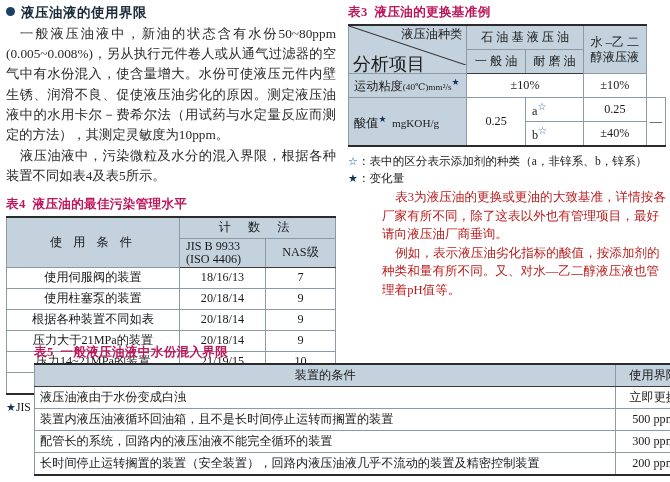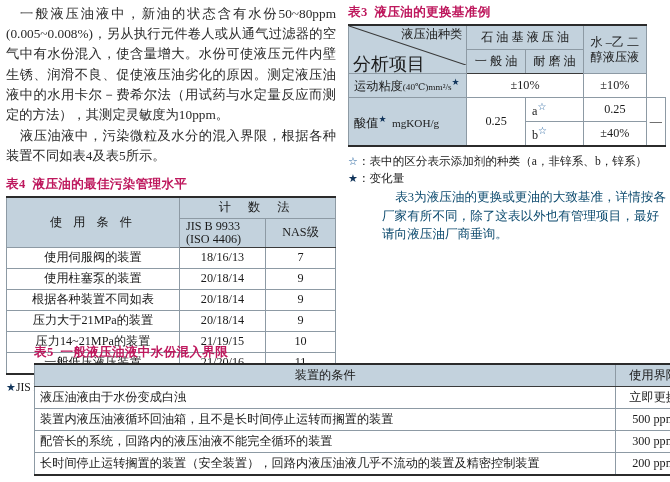--- a/index.html
+++ b/index.html
@@ -184,30 +184,34 @@
     justify-content: space-between;
   }
   .right-notes { margin-top: 5px; }
   .right-para-block { margin-top: 1px; }
   .right-para-block p {
     margin: 0;
     font-size: 12.6px;
     line-height: 18.6px;
     text-indent: 1.05em;
     padding-left: 34px;
-    color: #0c4a6e;
+    color: #b91c1c;
   }
 </style>
 </head>
 <body>
 
 <div class="page">
 
   <div class="col-left">
 
+    <div class="bullet-head">
+      <span class="bullet-dot"></span>
+      <span>液压油液的使用界限</span>
+    </div>
 
     <p class="body-text">一般液压油液中，新油的状态含有水份50~80ppm (0.005~0.008%)，另从执行元件卷人或从通气过滤器的空气中有水份混入，使含量增大。水份可使液压元件内壁生锈、润滑不良、促使液压油劣化的原因。测定液压油液中的水用卡尔－费希尔法（用试药与水定量反应而测定的方法），其测定灵敏度为10ppm。</p>
     <p class="body-text" style="margin-top:1px;">液压油液中，污染微粒及水分的混入界限，根据各种装置不同如表4及表5所示。</p>
 
     <div style="height:9px;"></div>
 
     <div class="table-caption">
       <span class="cap-num">表4</span><span>液压油的最佳污染管理水平</span>
     </div>
 
@@ -327,20 +331,21 @@
       <p class="note-line">
         <span class="glyph-star-open">☆</span><span>：表中的区分表示添加剂的种类（a，非锌系、b，锌系）</span>
       </p>
       <p class="note-line">
         <span class="glyph-star-filled">★</span><span>：变化量</span>
       </p>
     </div>
 
     <div class="right-para-block">
       <p>表3为液压油的更换或更油的大致基准，详情按各厂家有所不同，除了这表以外也有管理项目，最好请向液压油厂商垂询。</p>
+      <p>例如，表示液压油劣化指标的酸值，按添加剂的种类和量有所不同。又、对水—乙二醇液压液也管理着pH值等。</p>
     </div>
   </div>
 
   <div class="bottom-area">
     <div class="caption-row">
       <div class="table-caption" style="margin-bottom:2px;">
         <span class="cap-num">表5</span><span>一般液压油液中水份混入界限</span>
       </div>
     </div>
 

